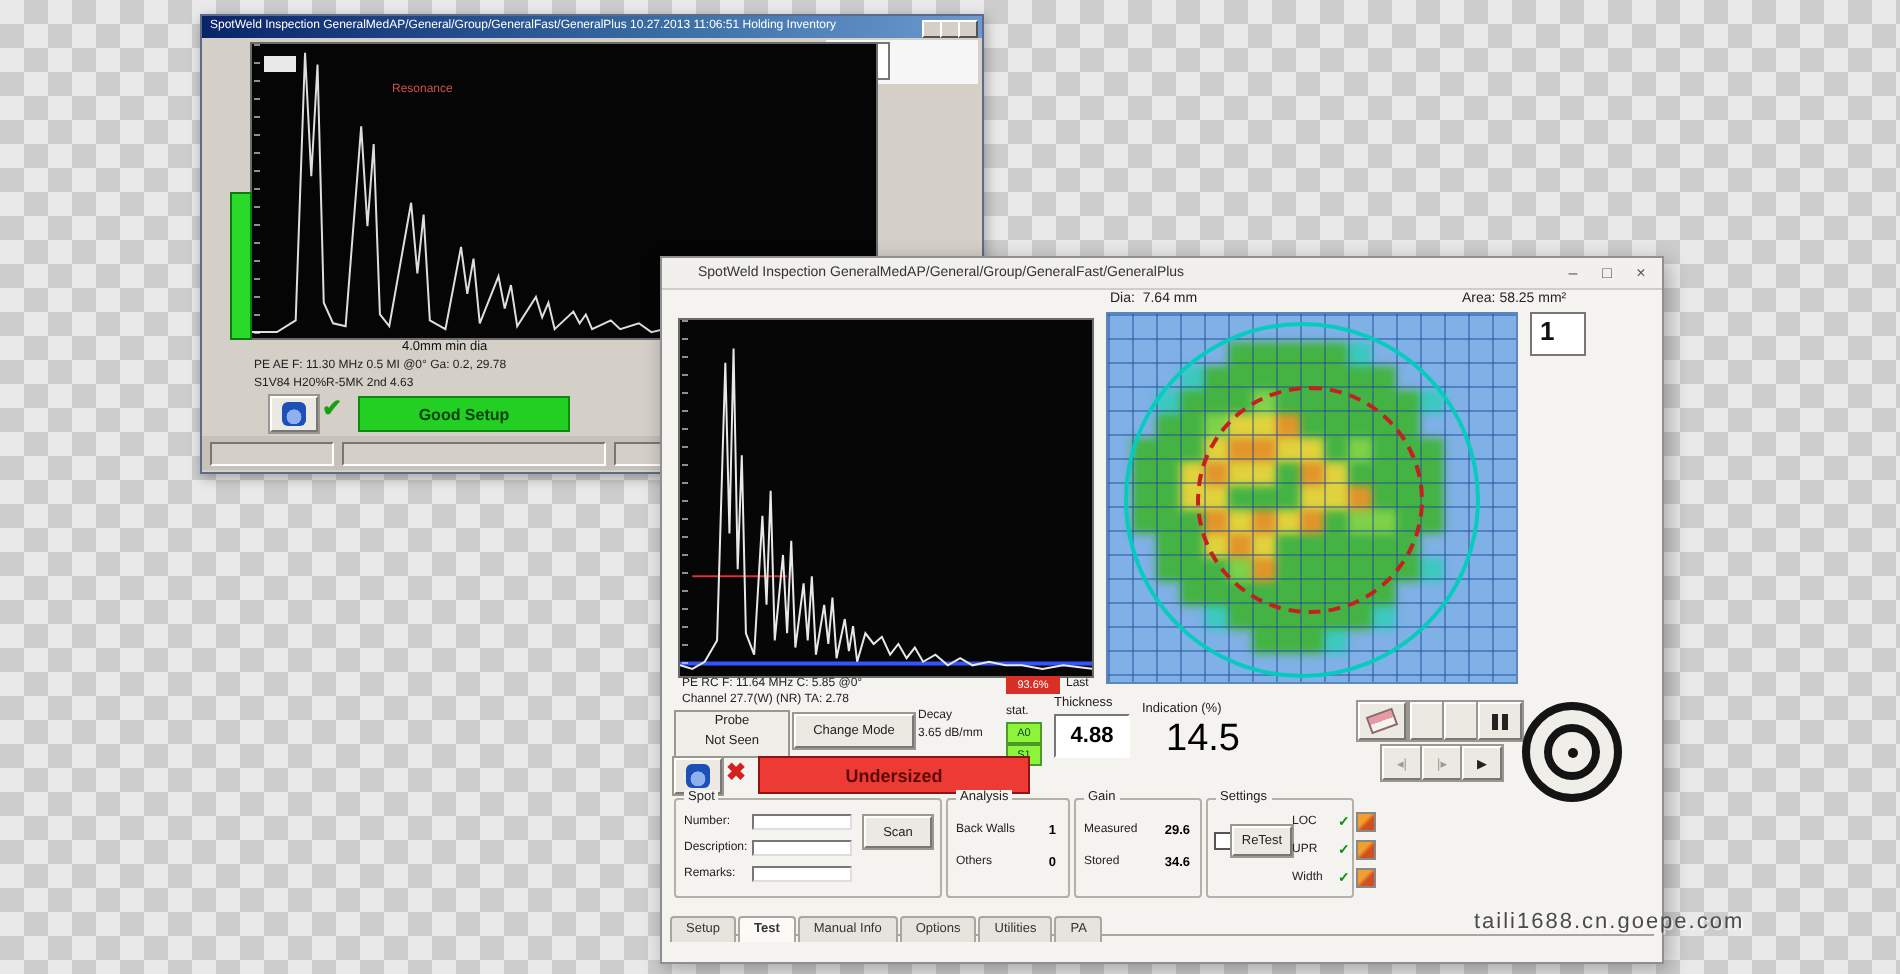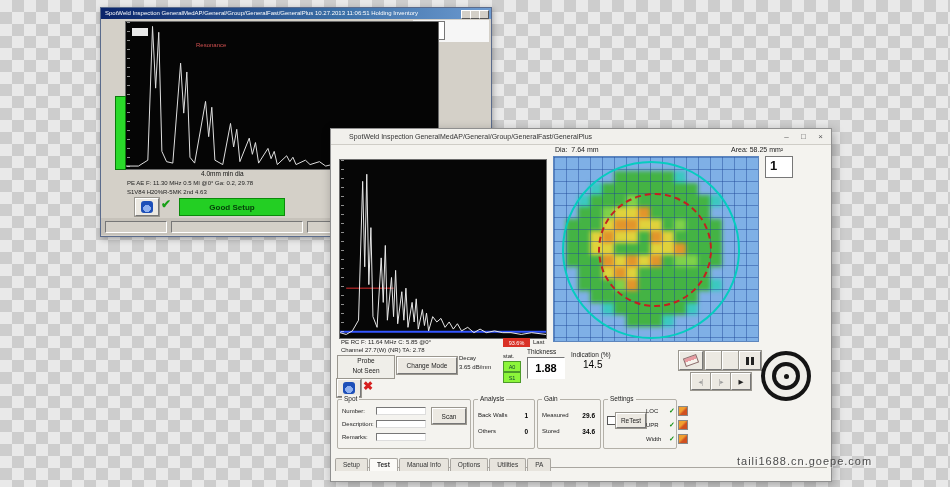--- a/index.html
+++ b/index.html
@@ -84,21 +84,21 @@
   .decay-lbl{position:absolute;left:128px;top:226px;font-size:6px;color:#222;}
   .decay-val{position:absolute;left:128px;top:235px;font-size:6px;color:#222;}
   .stat-lbl{position:absolute;left:172px;top:224px;font-size:6px;color:#222;}
   .stat-box{position:absolute;width:16px;height:9px;background:#8cf53a;border:1px solid #4d9a2a;
             font-size:5.5px;display:flex;align-items:center;justify-content:center;color:#143;}
   .thk-lbl{position:absolute;left:196px;top:219px;font-size:6.5px;color:#222;}
   .thk-box{position:absolute;left:196px;top:228px;width:36px;height:20px;background:#fff;
            border:1px solid;border-color:#777 #fff #fff #777;font-size:11px;font-weight:bold;color:#000;
            display:flex;align-items:center;justify-content:center;}
   .ind-lbl{position:absolute;left:240px;top:222px;font-size:6.5px;color:#222;}
-  .ind-val{position:absolute;left:252px;top:230px;font-size:10px;color:#000;}
+  .ind-val{position:absolute;left:252px;top:230px;font-size:19px;color:#000;}
 
   .hand-glyph{width:12px;height:12px;border-radius:3px;
       background:radial-gradient(circle at 50% 62%,#8fb0ef 0 38%,#1d4fb8 40%);}
   .x-icon{position:absolute;left:32px;top:250px;color:#d62020;font-size:12px;font-weight:bold;}
   .undersized{position:absolute;left:48px;top:249px;width:134px;height:17px;background:#ee3a34;
               border:1px solid #8d1410;color:#5c0a06;font-weight:bold;font-size:9px;
               display:flex;align-items:center;justify-content:center;}
 
   .eraser{width:12px;height:7px;transform:rotate(-20deg);
           background:linear-gradient(#e89aa0 50%,#f6f2ec 50%);border:1px solid #8a6a6a;}
@@ -353,28 +353,29 @@
       <div>Probe</div>
       <div>Not Seen</div>
     </div>
     <div class="btn" style="left:66px;top:228px;width:58px;height:15px;">Change Mode</div>
     <div class="decay-lbl">Decay</div>
     <div class="decay-val">3.65 dB/mm</div>
     <div class="stat-lbl">stat.</div>
     <div class="stat-box" style="left:172px;top:232px;">A0</div>
     <div class="stat-box" style="left:172px;top:243px;">S1</div>
     <div class="thk-lbl">Thickness</div>
-    <div class="thk-box">1.88</div>
+    <div class="thk-box">4.88</div>
     <div class="ind-lbl">Indication (%)</div>
     <div class="ind-val">14.5</div>
 
     <div class="btn" style="left:6px;top:250px;width:22px;height:16px;">
       <span class="hand-glyph"></span>
     </div>
     <div class="x-icon">✖</div>
+    <div class="undersized">Undersized</div>
 
     <div class="btn" style="left:348px;top:222px;width:22px;height:17px;">
       <span class="eraser"></span>
     </div>
     <div class="btn disabled" style="left:374px;top:222px;width:15px;height:17px;"></div>
     <div class="btn disabled" style="left:391px;top:222px;width:15px;height:17px;"></div>
     <div class="btn" style="left:408px;top:222px;width:20px;height:17px;">
       <span class="pause-glyph">
           <i></i>
           <i></i>

